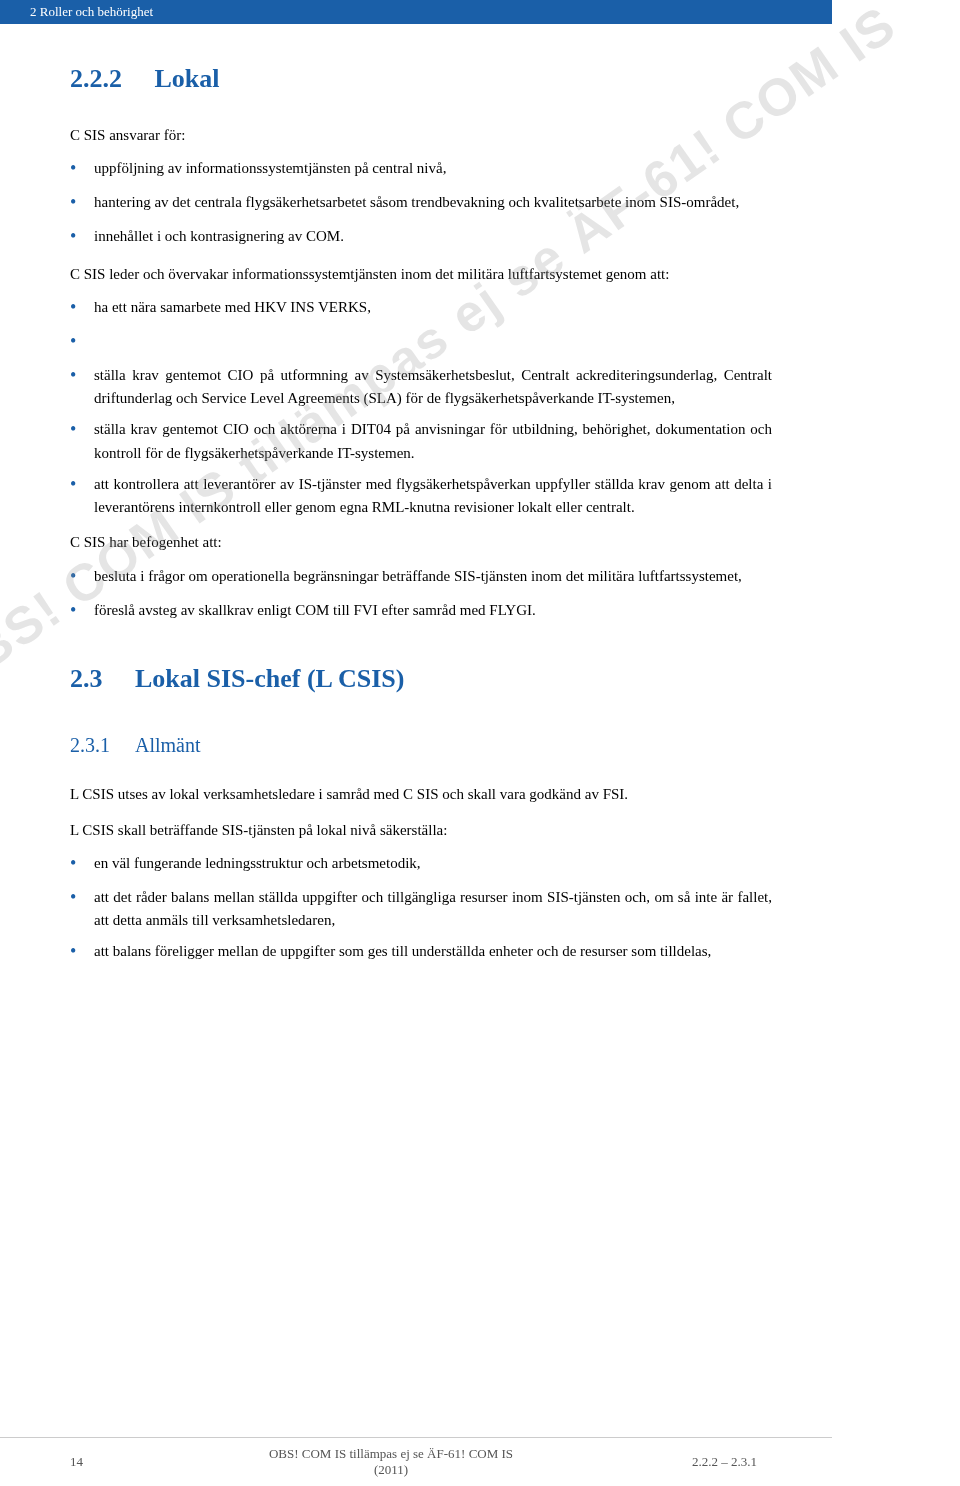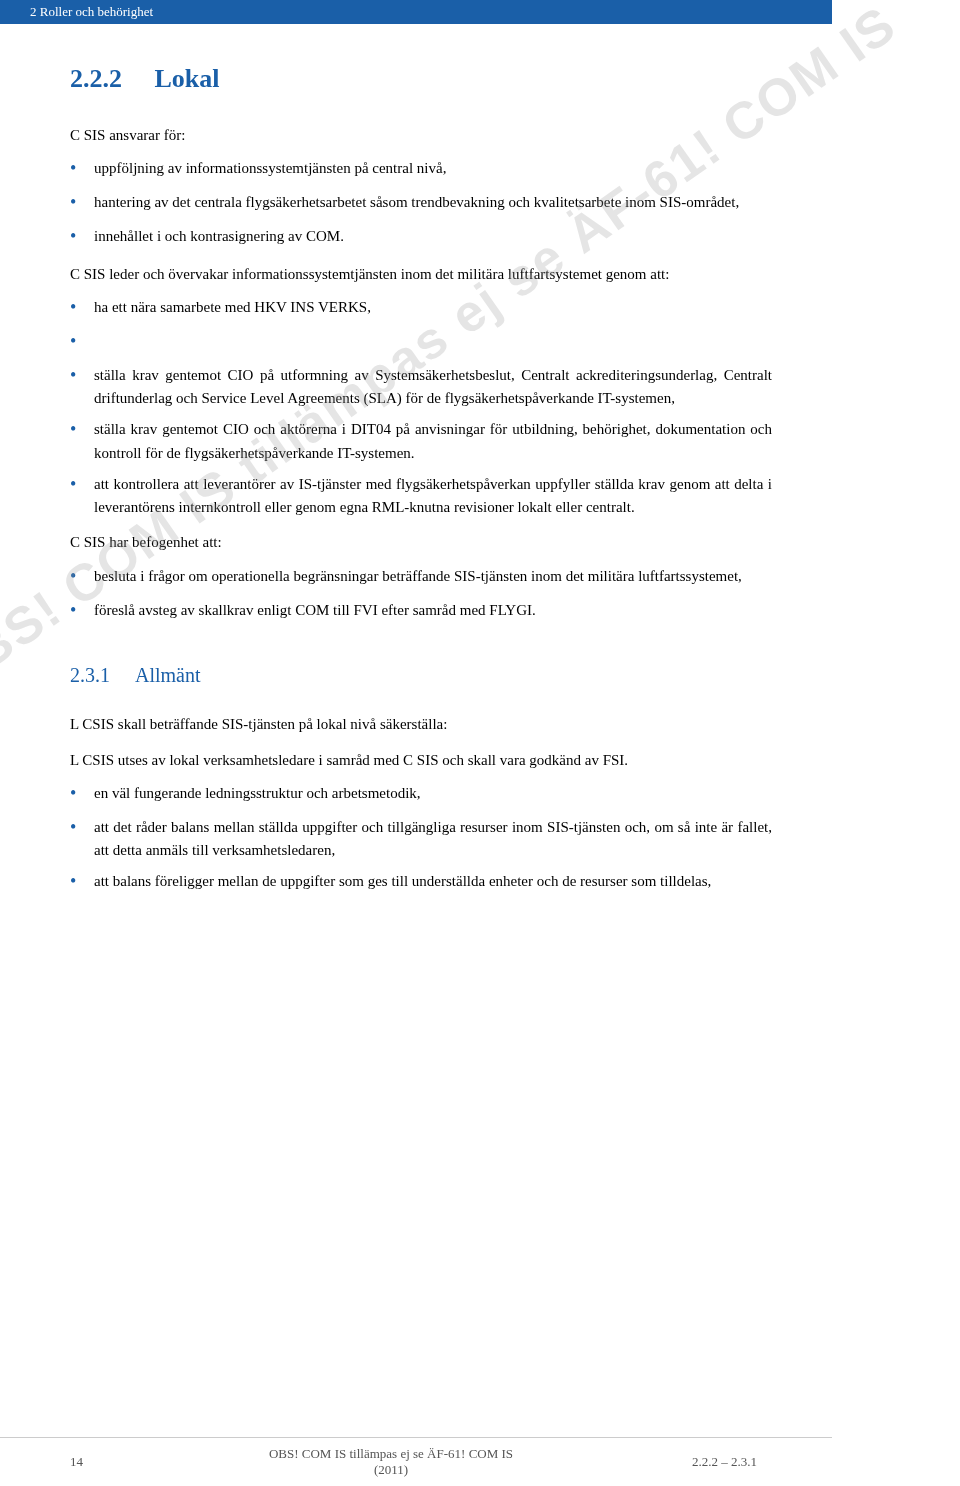--- a/index.html
+++ b/index.html
@@ -221,31 +221,36 @@
           <span class="bullet-text">besluta i frågor om operationella begränsningar beträffande SIS-tjänsten inom det militära luftfartssystemet,</span>
         </li>
         <li>
           <span class="bullet">•</span>
           <span class="bullet-text">föreslå avsteg av skallkrav enligt COM till FVI efter samråd med FLYGI.</span>
         </li>
       </ul>
     </div>
 
     <div class="section-23">
+      <div class="section-header">
+        <h2 class="section-title">
+          <span>2.3</span>&nbsp;&nbsp;&nbsp;&nbsp;&nbsp;<span>Lokal SIS-chef (L CSIS)</span>
+        </h2>
+      </div>
 
       <div class="section-231">
         <div class="section-header">
           <h3 class="subsection-title">
             <span>2.3.1</span>&nbsp;&nbsp;&nbsp;&nbsp;&nbsp;<span>Allmänt</span>
           </h3>
         </div>
 
+        <p>L CSIS utses av lokal verksamhetsledare i samråd med C SIS och skall vara godkänd av FSI.</p>
+
         <p>L CSIS skall beträffande SIS-tjänsten på lokal nivå säkerställa:</p>
-
-        <p>L CSIS utses av lokal verksamhetsledare i samråd med C SIS och skall vara godkänd av FSI.</p>
 
         <ul class="bullet-list">
           <li>
             <span class="bullet">•</span>
             <span class="bullet-text">en väl fungerande ledningsstruktur och arbetsmetodik,</span>
           </li>
           <li>
             <span class="bullet">•</span>
             <span class="bullet-text">att det råder balans mellan ställda uppgifter och tillgängliga resurser inom SIS-tjänsten och, om så inte är fallet, att detta anmäls till verksamhetsledaren,</span>
           </li>

